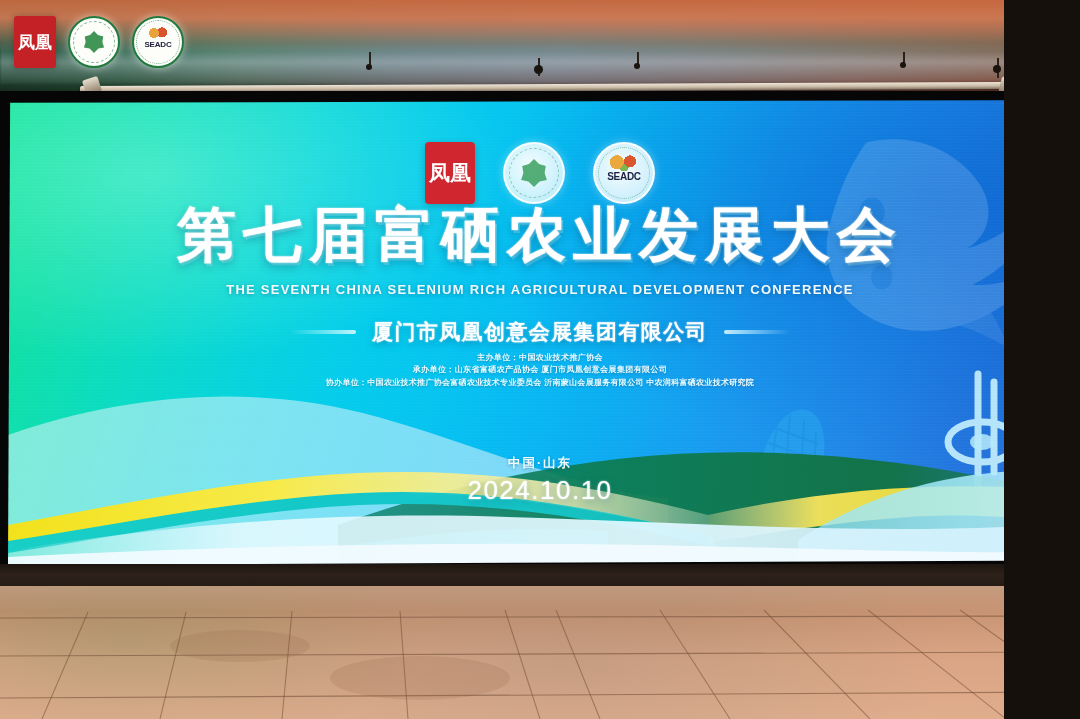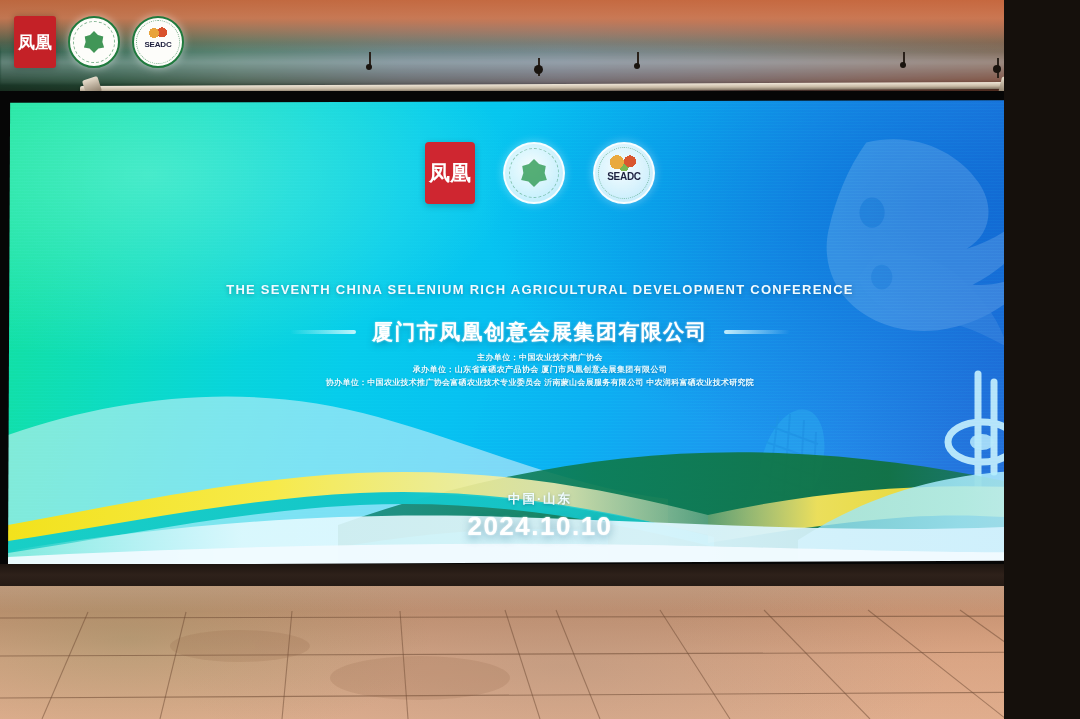--- a/index.html
+++ b/index.html
@@ -183,22 +183,22 @@
     position:absolute; left:0; right:0; top:252px; z-index:5; text-align:center;
     color:#eafbff; font-weight:700;
   }
   .org-line { line-height:1.55; text-shadow:0 1px 2px rgba(0,70,110,.35); white-space:nowrap; }
   .org-line.l1 { font-size:8px; letter-spacing:.4px; }
   .org-line.l2 { font-size:8px; letter-spacing:.4px; }
   .org-line.l3 { font-size:8px; letter-spacing:.3px;text-align:center; }
 
   .place-date { position:absolute; left:0; right:0; top:355px; z-index:5; text-align:center; }
   .place { font-size:12.5px; font-weight:700; color:#f0fcff; letter-spacing:2px;
-    text-shadow:0 1px 3px rgba(0,70,110,.4);margin-top:36px; }
-  .date { margin-top:3px; font-size:26px; font-weight:700; color:#ffffff; letter-spacing:1.5px;
+    text-shadow:0 1px 3px rgba(0,70,110,.4); }
+  .date { margin-top:3px; font-size:26px; font-weight:400; color:#ffffff; letter-spacing:1.5px;
     text-shadow:0 0 2px rgba(255,255,255,.8), 0 3px 8px rgba(0,80,120,.45); }
 
   
   .waves { position:absolute; left:0; bottom:0; width:100%; height:190px; z-index:4; pointer-events:none; }
   .waves svg { width:100%; height:100%; display:block; }
 
   
   .baseboard {
     position:absolute; left:0; top:564px; width:1080px; height:24px;
     background:linear-gradient(180deg,#1d1510 0%,#2e211a 45%,#241a14 100%);
@@ -303,20 +303,21 @@
         <div class="sl-seal">凤凰</div>
         <div class="sl-circ">
           <div class="sl-flower"></div>
         </div>
         <div class="sl-seadc">
           <div class="fruit"></div>
           <div class="lbl">SEADC</div>
         </div>
       </div>
 
+      <div class="title-main">第七届富硒农业发展大会</div>
       <div class="title-en">THE SEVENTH CHINA SELENIUM RICH AGRICULTURAL DEVELOPMENT CONFERENCE</div>
 
       <div class="subline-wrap">
         <span class="sub-rule"></span>
         <span class="title-sub">厦门市凤凰创意会展集团有限公司</span>
         <span class="sub-rule r"></span>
       </div>
 
       <div class="org-block">
         <div class="org-line l1">主办单位：中国农业技术推广协会</div>

